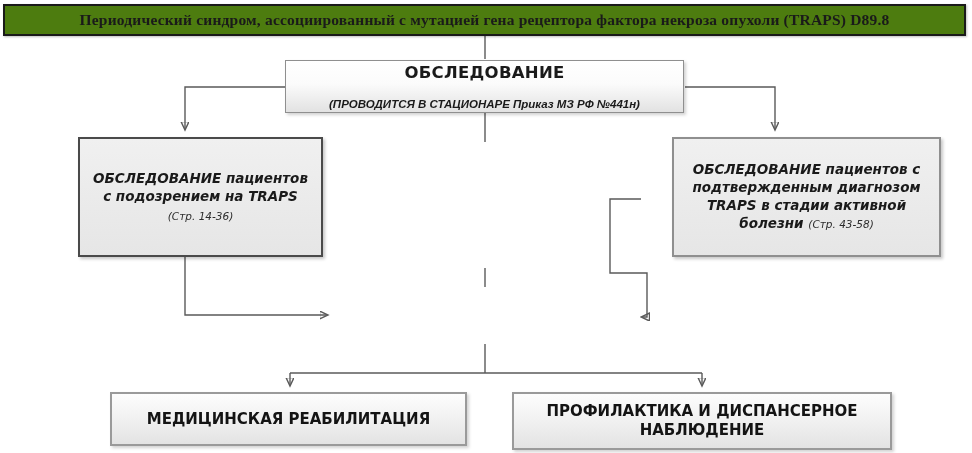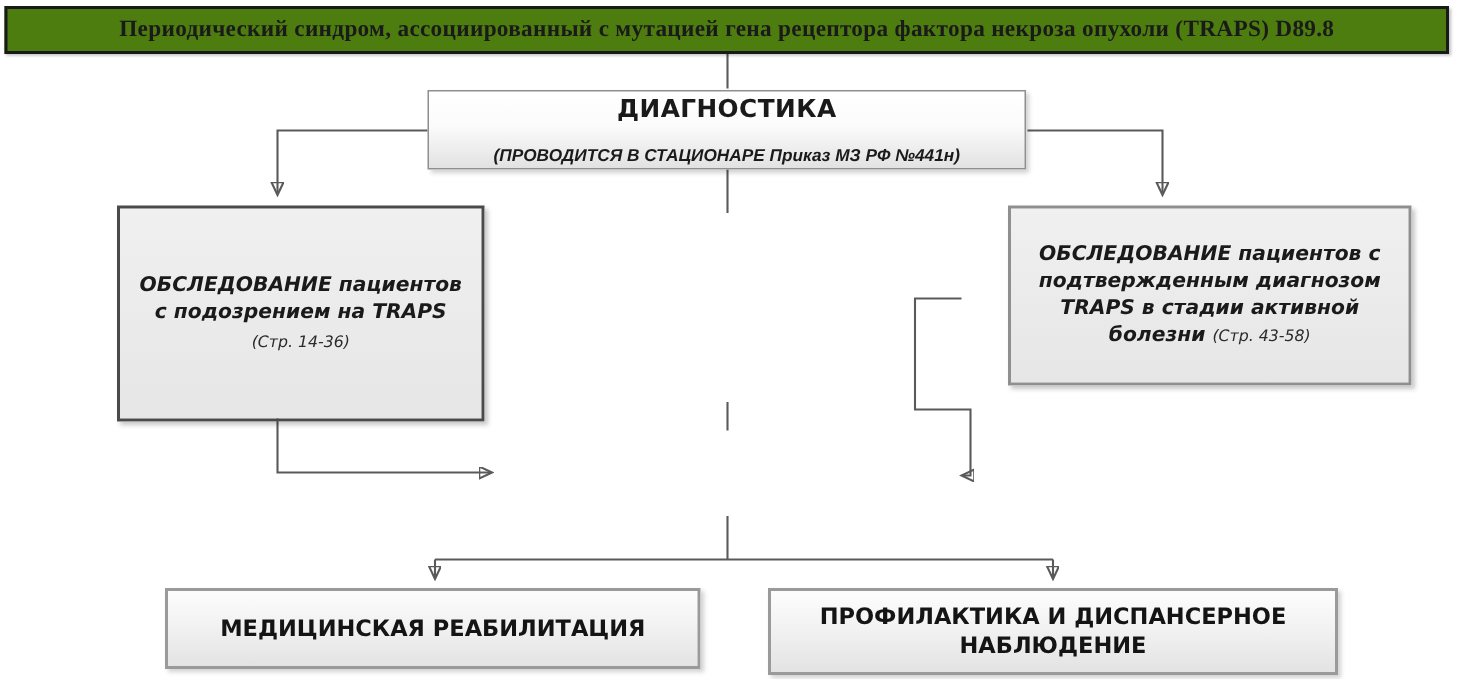--- a/index.html
+++ b/index.html
@@ -26,21 +26,21 @@
   .diag .title{font-weight:bold;font-size:16.5px;letter-spacing:.3px;}
   .diag .subtitle{font-style:italic;font-weight:600;font-size:11.5px;margin-top:16px;
                   font-family:"Liberation Sans",sans-serif;}
   
   .exam{
     background:linear-gradient(to bottom,#f0f0f0 0%,#e6e6e6 100%);
     font-style:italic;font-weight:bold;font-size:13.5px;line-height:1.32;
     box-shadow:2px 2px 3px rgba(0,0,0,.22);
     padding:6px 8px;
   }
-  .exam-left {left:78px; top:137px;width:245px;height:144px;border:2px solid #4a4a4a;}
+  .exam-left {left:78px; top:137px;width:245px;height:120px;border:2px solid #4a4a4a;}
   .exam-mid  {left:370px;top:143px;width:238px;height:125px;border:1px solid #a3a3a3;}
   .exam-right{left:672px;top:137px;width:269px;height:120px;border:2px solid #8f8f8f;}
   .pages{font-size:10.5px;font-weight:normal;margin-top:5px;color:#2b2b2b;}
   .pages-inline{font-size:10.5px;font-weight:normal;font-style:italic;color:#2b2b2b;}
   
   .treat{
     left:334px;top:288px;width:301px;height:56px;
     background:linear-gradient(to bottom,#ffffff 0%,#f7f7f7 40%,#dedede 100%);
     border:1px solid #858585;box-shadow:2px 2px 3px rgba(0,0,0,.18);
     font-weight:bold;font-size:17px;letter-spacing:.6px;color:#141414;
@@ -79,21 +79,21 @@
     <path d="M290,373 H702"></path>
     <path d="M290,373 V385" marker-end="url(#arr)"></path>
     <path d="M702,373 V385" marker-end="url(#arr)"></path>
   </svg>
 
   <div class="box banner">
     <span>Периодический синдром, ассоциированный с мутацией гена рецептора фактора некроза опухоли  (TRAPS) D89.8</span>
   </div>
 
   <div class="box diag">
-    <div class="title">ДИАГНОСТИКА</div>
+    <div class="title">ОБСЛЕДОВАНИЕ</div>
     <div class="subtitle">(ПРОВОДИТСЯ В СТАЦИОНАРЕ Приказ МЗ РФ №441н)</div>
   </div>
 
   <div class="box exam exam-left">
     <div>ОБСЛЕДОВАНИЕ пациентов с подозрением на TRAPS</div>
     <div class="pages">(Стр. 14-36)</div>
   </div>
 
 
   <div class="box exam exam-right">

